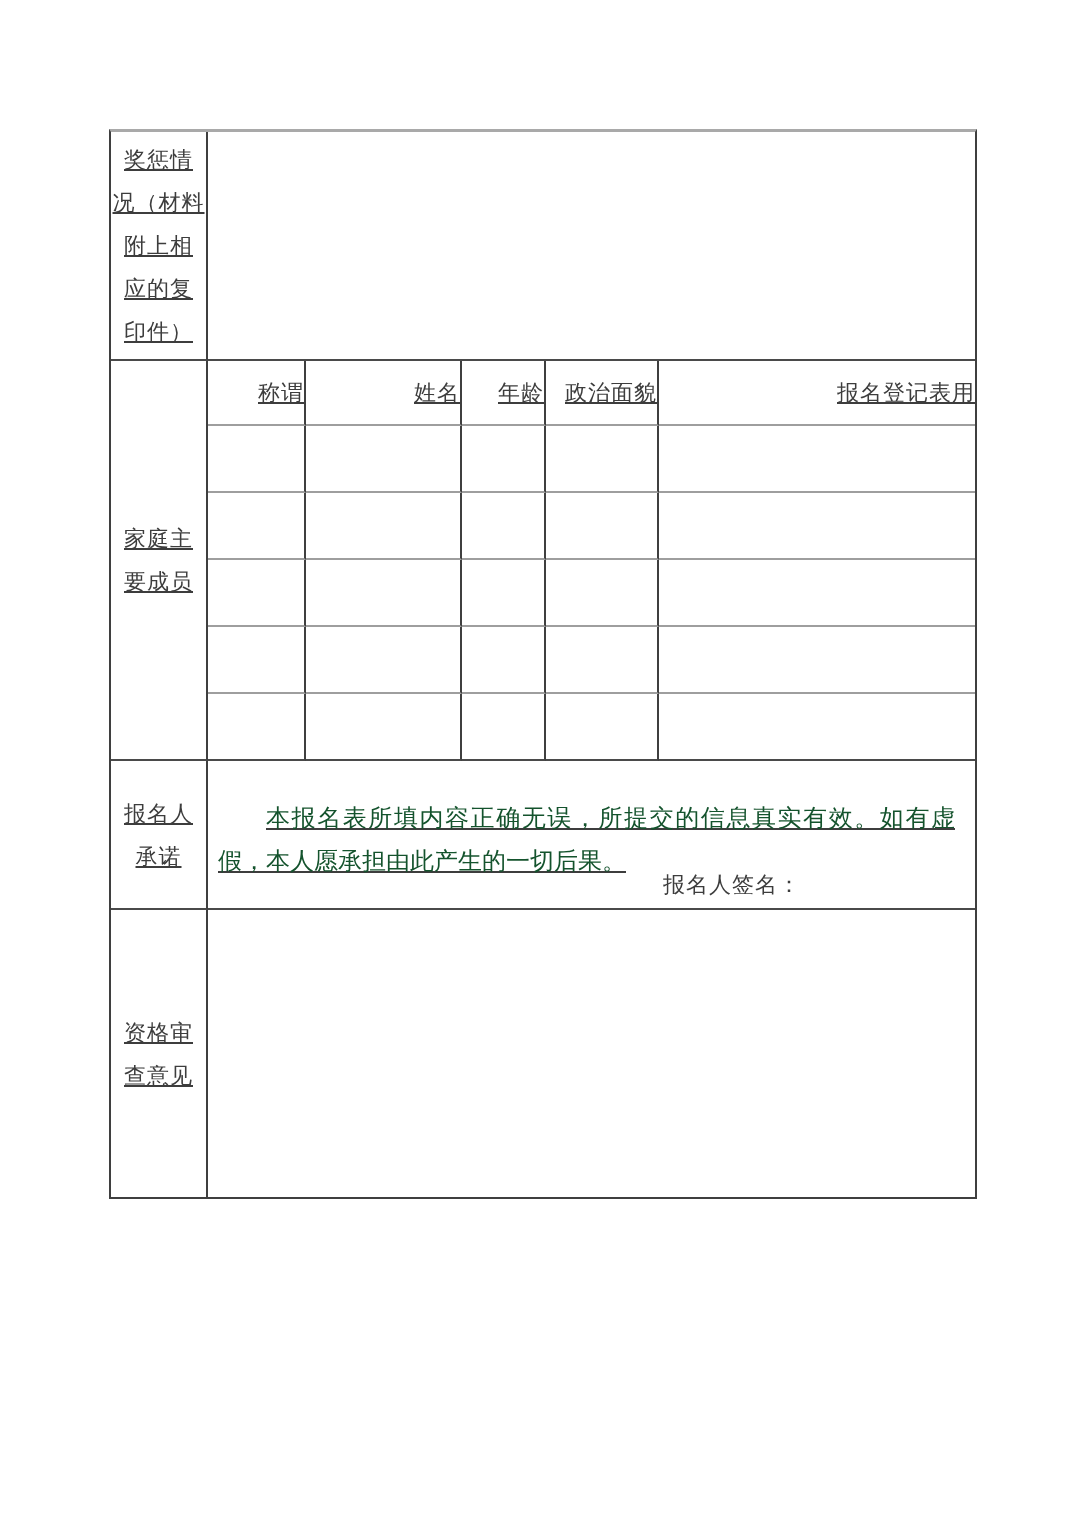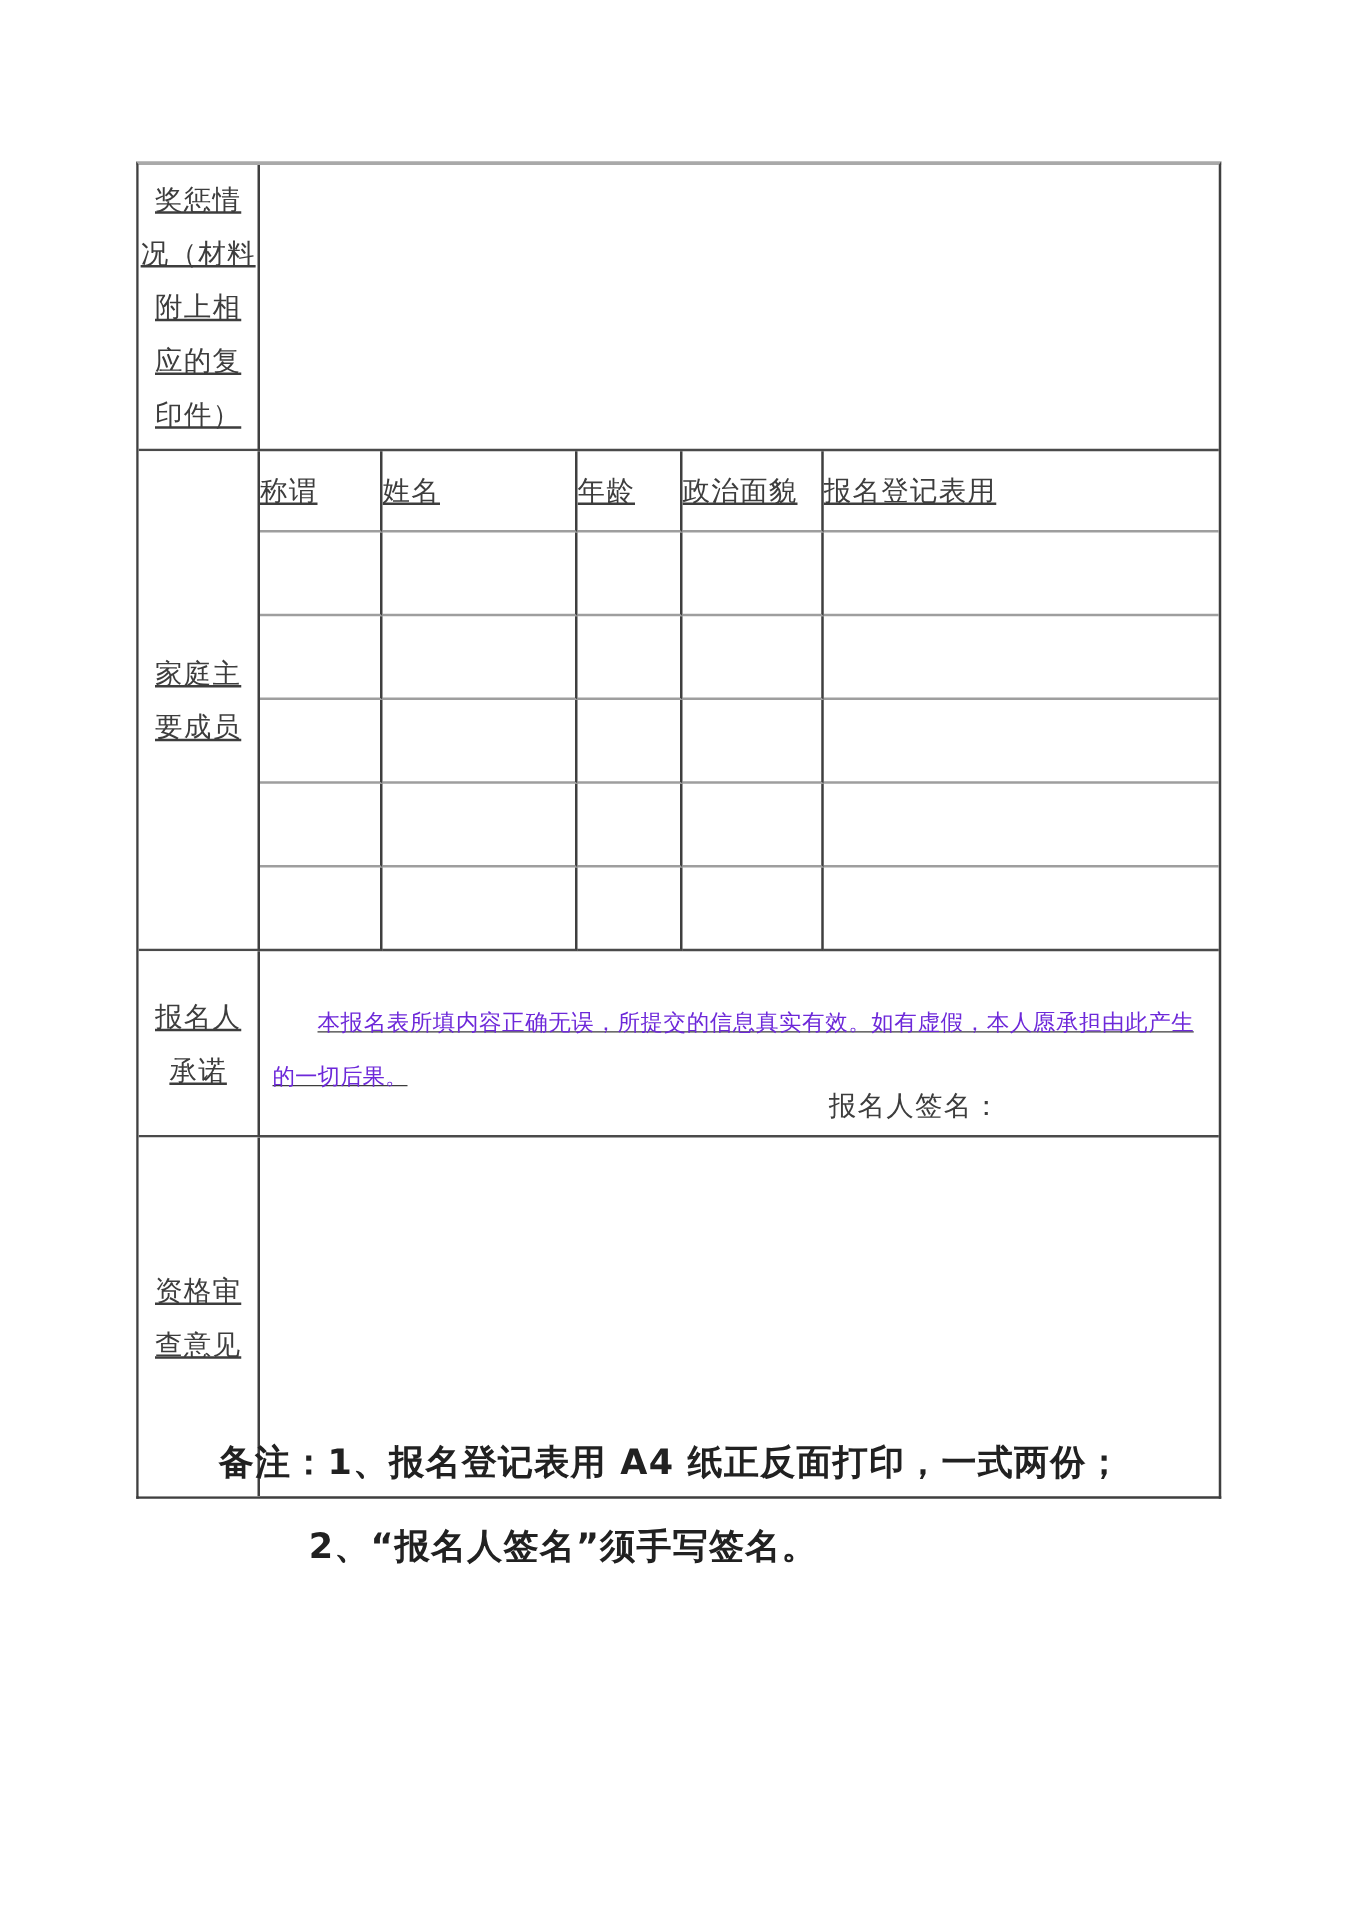--- a/index.html
+++ b/index.html
@@ -60,35 +60,35 @@
   tr.r-family  td { height: 67px; }
   tr.r-commit  td { height: 149px; margin-top: 20px; }
   tr.r-review  td { height: 287px; }
 
   
   tr.r-header td.col-head,
   tr.r-family td { border-bottom-color: #9e9e9e; }
   tr.r-family.family-last td { border-bottom-color: #4a4a4a; }
 
   td.col-head {
-    text-align: left;
+    text-align: right;
     font-weight: normal;
   }
 
   
   td.commit-cell { position: relative; vertical-align: top; }
   .commit-text {
     margin: 0;
     padding: 10px 20px 0 10px;
     text-indent: 2em;
     line-height: 43px;
-    font-size: 18px;
+    font-size: 24px;
     letter-spacing: 0;
     text-align: justify;
-    color: #6d28d9;
+    color: #14532d;
   }
   .signature {
     position: absolute;
     right: 174px;
     bottom: 8px;
     font-size: 22px;
     letter-spacing: 1px;
     white-space: nowrap;
   }
 
@@ -204,18 +204,14 @@
         <div class="label-lines">
           <span>资格审</span>
           <span>查意见</span>
         </div>
       </td>
       <td colspan="5" class="row-last"></td>
     </tr>
   </tbody>
     </table>
 
-  <div class="notes">
-    <div class="note-line">备注：1、报名登记表用 A4 纸正反面打印，一式两份；</div>
-    <div class="note-line note-2">2、“报名人签名”须手写签名。</div>
-  </div>
 
 </div>
 
 </body></html>

